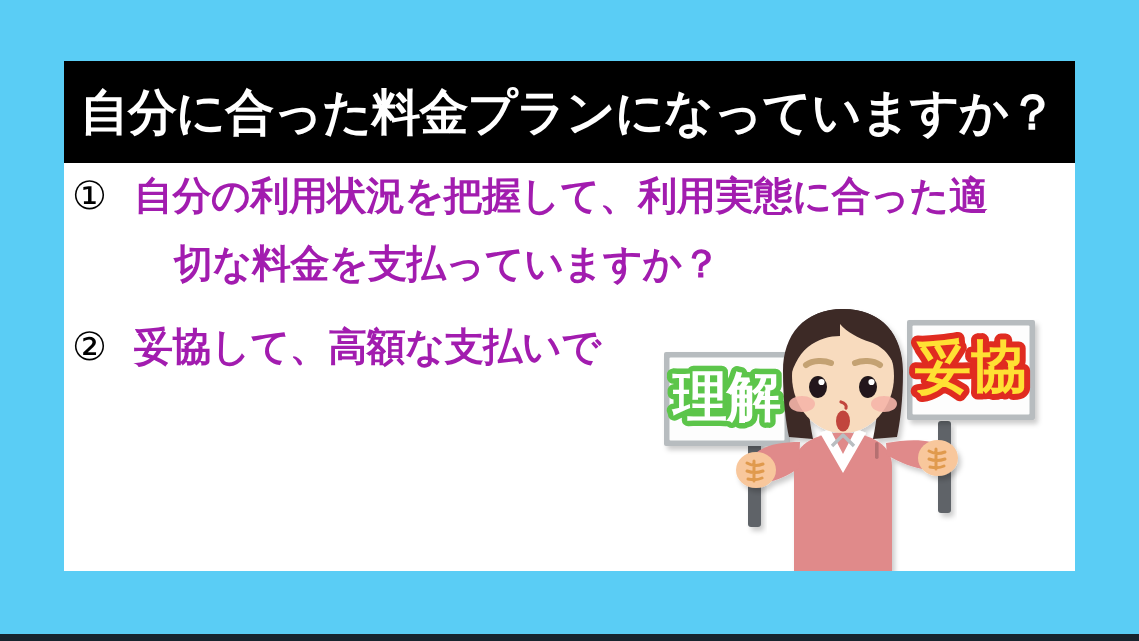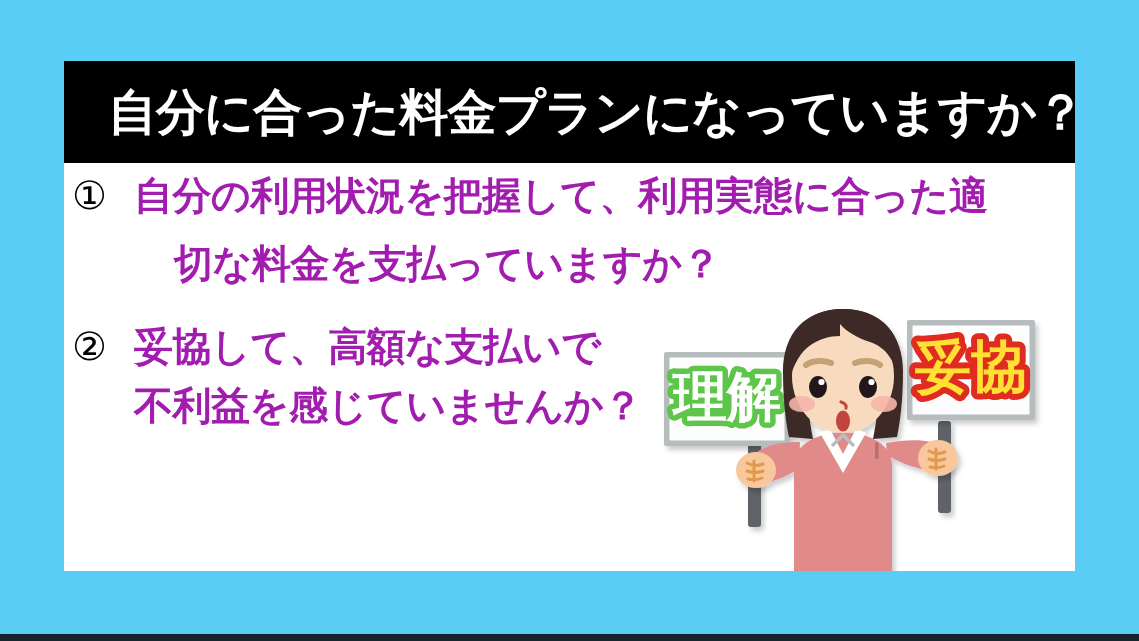--- a/index.html
+++ b/index.html
@@ -27,21 +27,21 @@
   .title-bar{
     position:absolute;left:0;top:0;width:1011px;height:102px;
     background:#000000;
     display:flex;align-items:center;
   }
   .title-text{
     color:#FFFFFF;
     font-size:49px;
     font-weight:700;
     letter-spacing:-1px;
-    padding-left:44px;
+    padding-left:16px;
     white-space:nowrap;
     line-height:1;
   }
   .body-area{
     position:absolute;left:0;top:102px;width:1011px;height:408px;
   }
   .item{
     position:absolute;
     display:flex;
     align-items:flex-start;
@@ -91,21 +91,20 @@
         <div class="item-lines">
           <span class="ln">自分の利用状況を把握して、利用実態に合った適</span>
           <span class="ln">切な料金を支払っていますか？</span>
         </div>
       </div>
 
       <div class="item" id="item2">
         <div class="marker">②</div>
         <div class="item-lines">
           <span class="ln">妥協して、高額な支払いで</span>
-          <span class="ln">不利益を感じていませんか？</span>
         </div>
       </div>
 
       <div class="illustration">
         <svg class="illu-layer" viewBox="0 0 399 268" xmlns="http://www.w3.org/2000/svg">
           <defs>
             <filter id="softshadow" x="-30%" y="-30%" width="170%" height="170%">
               <feDropShadow dx="3" dy="4" stdDeviation="2.4" flood-color="#000000" flood-opacity="0.20"></feDropShadow>
             </filter>
           </defs>

